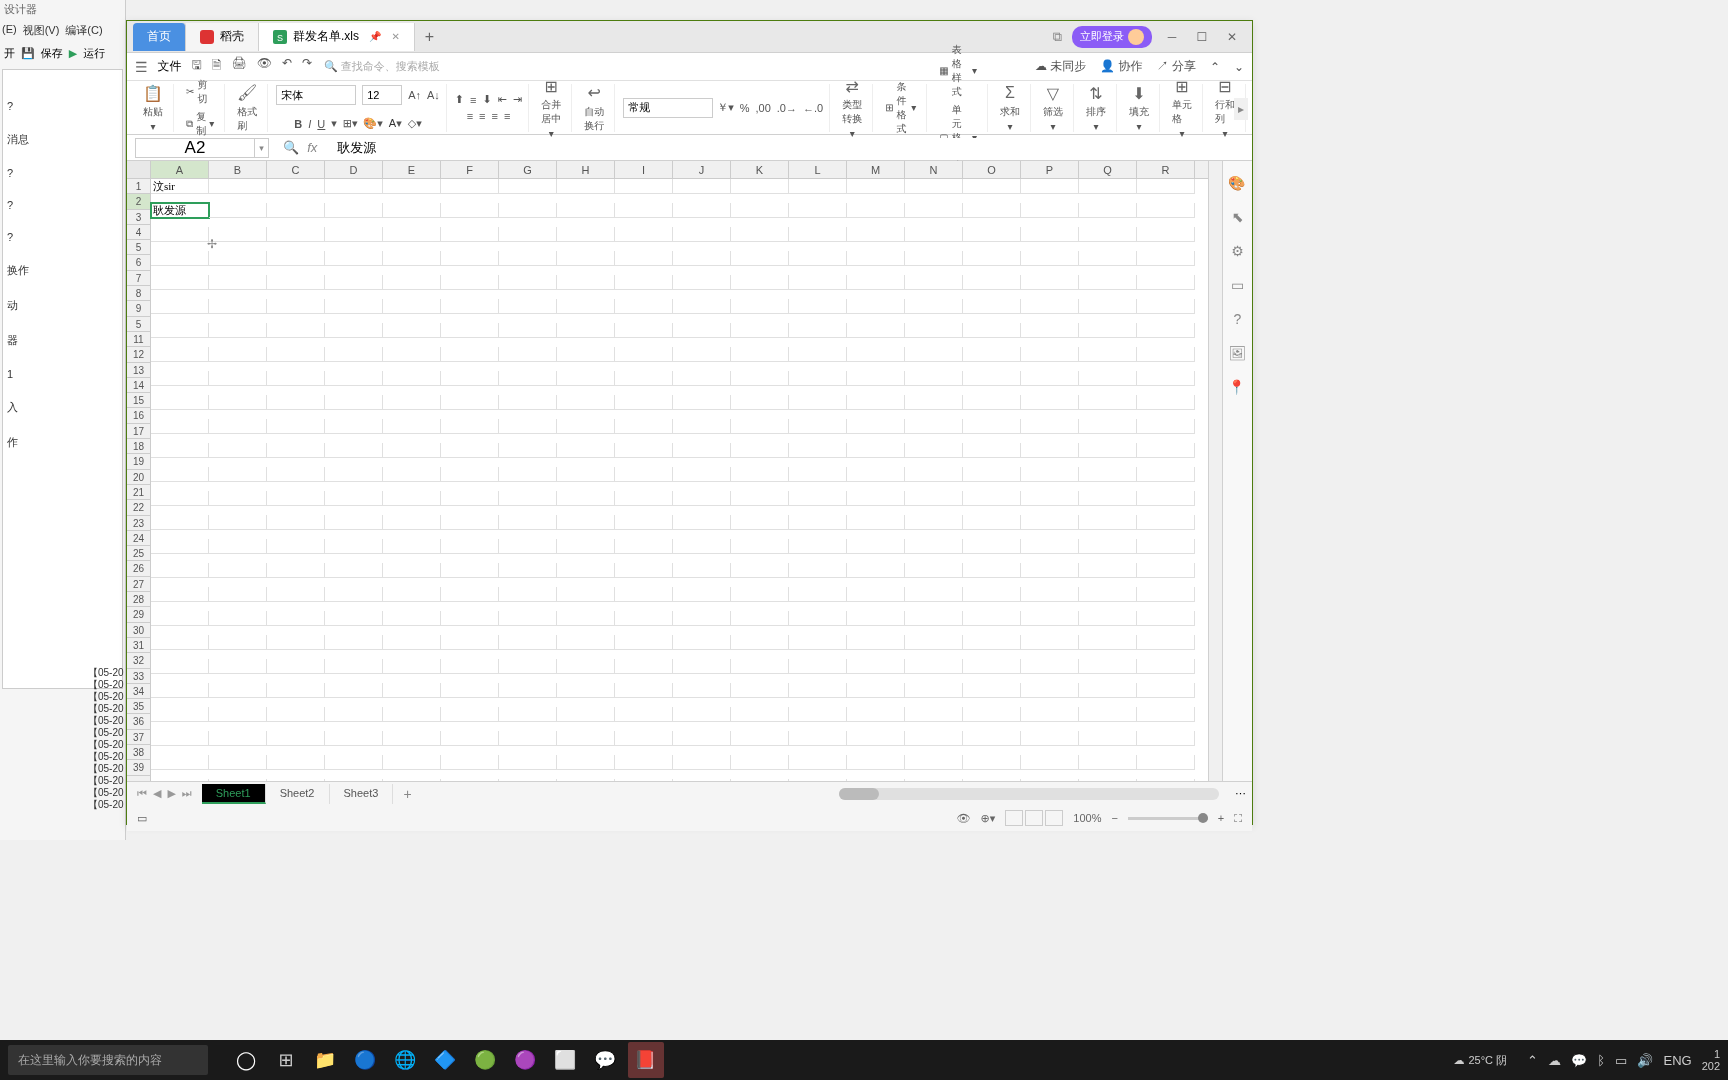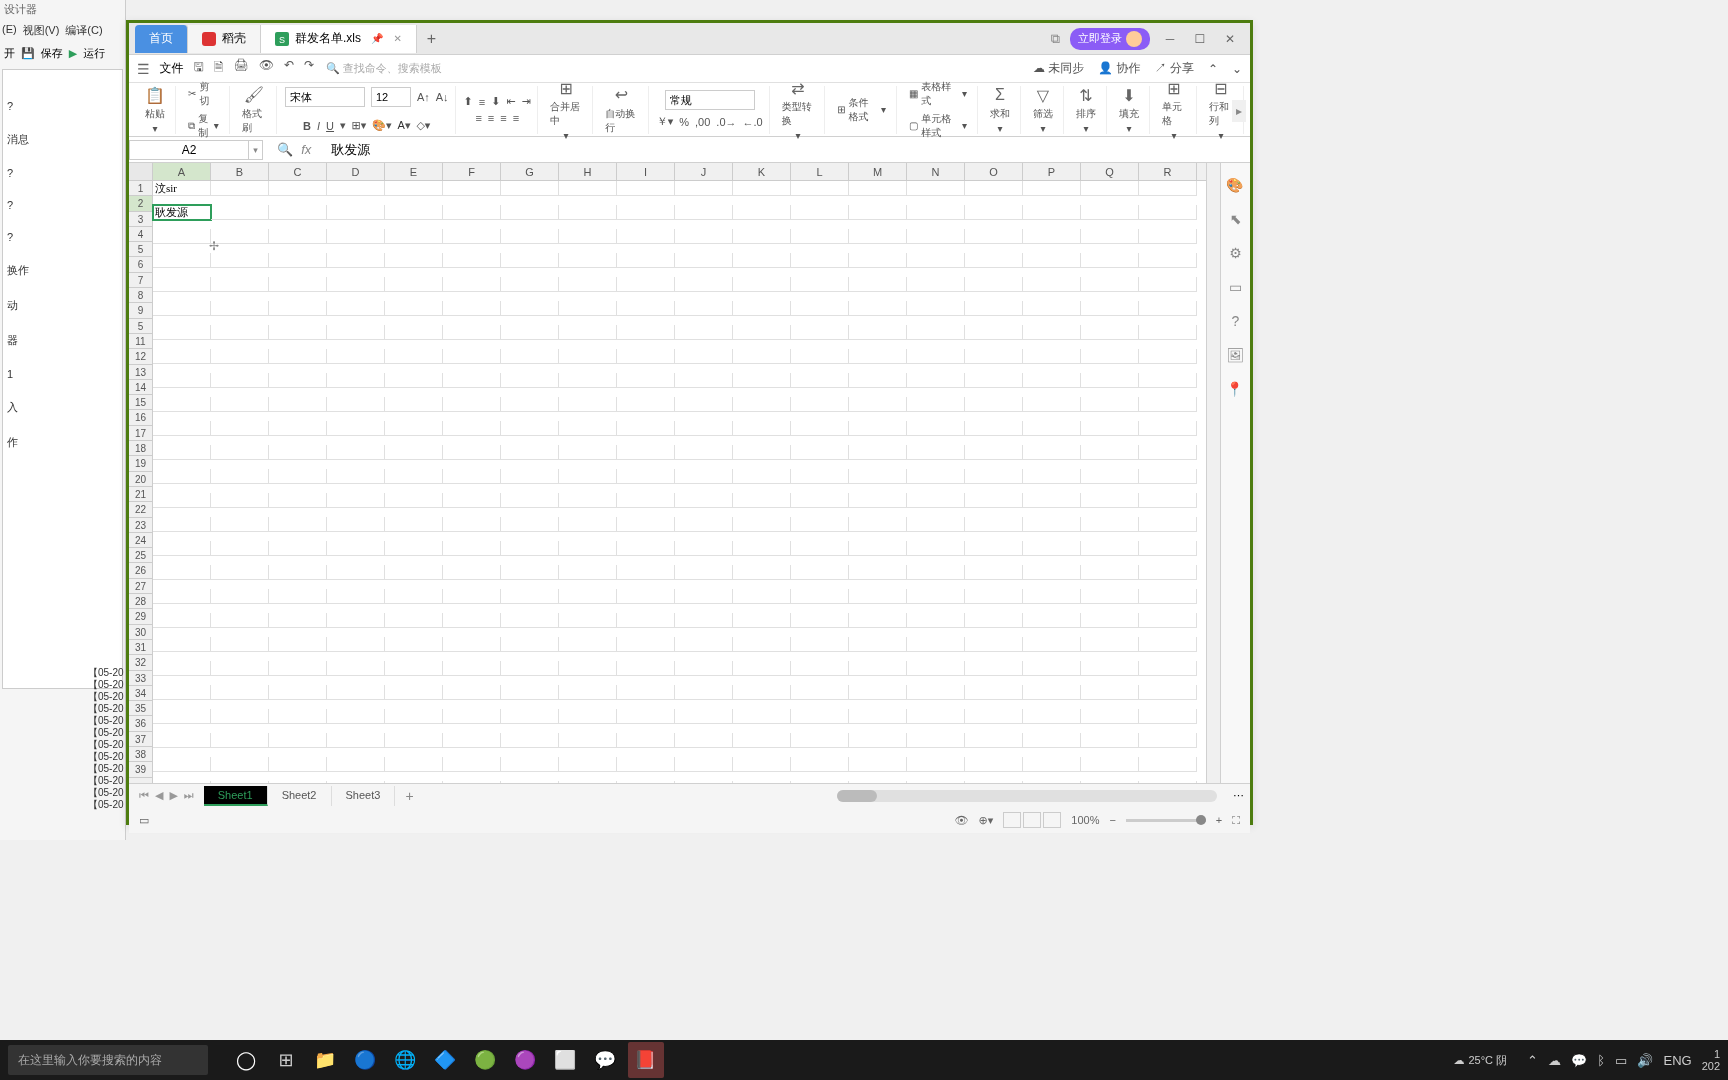--- a/index.html
+++ b/index.html
@@ -10,21 +10,21 @@
 .left-ide-title { padding: 2px 4px; color: #666; }
 .left-ide-menu { padding: 4px 2px; font-size: 11px; display: flex; gap: 6px; color: #333; }
 .left-ide-menu span { cursor: pointer; }
 .left-ide-toolbar { padding: 4px; display: flex; gap: 6px; font-size: 11px; align-items: center; }
 .left-ide-tree { border: 1px solid #ccc; margin: 4px 2px; height: 620px; background: #fff; position: relative; }
 .left-ide-tree-inner { padding: 20px 0; font-size: 11px; }
 .tree-item { padding: 10px 4px; color: #333; }
 .left-ide-log { position: absolute; left: 88px; top: 667px; font-size: 10px; color: #333; line-height: 12px; }
 
 
-.wps-window { position: absolute; left: 126px; top: 20px; width: 1127px; height: 805px; background: #fff; border: 3px solid #4d7c0f; box-shadow: 0 2px 8px rgba(0,0,0,0.1); }
+.wps-window { position: absolute; left: 126px; top: 20px; width: 1127px; height: 805px; background: #fff; border: 1px solid #4d7c0f; box-shadow: 0 2px 8px rgba(0,0,0,0.1); }
 
 
 .wps-titlebar { height: 32px; background: #e8e8e8; display: flex; align-items: center; border-bottom: 1px solid #d0d0d0; }
 .wps-tab { height: 28px; padding: 0 14px; display: flex; align-items: center; gap: 6px; font-size: 12px; border-right: 1px solid #d0d0d0; cursor: pointer; }
 .wps-tab.home { background: #4a90e2; color: #fff; border-radius: 4px 4px 0 0; margin-left: 6px; }
 .wps-tab.doc { background: #f5f5f5; }
 .wps-tab.current { background: #fff; }
 .wps-tab .icon { width: 14px; height: 14px; display: inline-block; }
 .wps-tab .close { font-size: 10px; color: #999; margin-left: 4px; }
 .wps-add { padding: 0 10px; font-size: 16px; color: #666; cursor: pointer; }
@@ -49,21 +49,21 @@
 .ribbon-btn-big { display: flex; flex-direction: column; align-items: center; gap: 2px; font-size: 10px; padding: 2px 4px; cursor: pointer; }
 .ribbon-icon-lg { width: 20px; height: 20px; display: flex; align-items: center; justify-content: center; font-size: 16px; color: #666; }
 .ribbon-sm { padding: 1px 4px; cursor: pointer; font-size: 10px; display: flex; align-items: center; gap: 3px; }
 .font-select { border: 1px solid #ccc; height: 20px; font-size: 11px; padding: 0 4px; width: 80px; }
 .size-select { border: 1px solid #ccc; height: 20px; font-size: 11px; padding: 0 4px; width: 40px; }
 .num-select { border: 1px solid #ccc; height: 20px; font-size: 11px; padding: 0 4px; width: 90px; }
 .ribbon-arrow { position: absolute; right: 4px; top: 77px; font-size: 12px; color: #888; cursor: pointer; background: #f0f0f0; padding: 4px; }
 
 
 .wps-formulabar { height: 26px; display: flex; align-items: center; border-bottom: 1px solid #d0d0d0; background: #fff; }
-.name-box { width: 120px; border: 1px solid #ccc; height: 20px; margin-left: 0; font-size: 12px; text-align: center; padding: 6px; }
+.name-box { width: 120px; border: 1px solid #ccc; height: 20px; margin-left: 8px; font-size: 17px; text-align: center; padding: 6px; }
 .name-box-arrow { width: 14px; text-align: center; color: #888; border: 1px solid #ccc; border-left: none; height: 20px; font-size: 9px; display: flex; align-items: center; justify-content: center; }
 .fx-icons { display: flex; gap: 8px; padding: 0 14px; color: #888; font-size: 13px; }
 .formula-input { flex: 1; border: none; font-size: 13px; padding: 2px 6px; font-family: SimSun; }
 
 
 .wps-grid-container { position: relative; height: 620px; background: #fff; display: flex; }
 .grid-main { flex: 1; position: relative; overflow: hidden; }
 .col-headers { display: flex; height: 18px; background: #f0f0f0; border-bottom: 1px solid #ccc; }
 .corner { width: 24px; border-right: 1px solid #ccc; background: #e8e8e8; }
 .col-header { width: 58px; text-align: center; font-size: 11px; color: #555; border-right: 1px solid #ccc; cursor: pointer; line-height: 18px; }
@@ -266,21 +266,21 @@
     </div>
     <div class="ribbon-group">
       <div class="ribbon-btn-big"><div class="ribbon-icon-lg">⊞</div><span>合并居中</span>▾</div>
     </div>
     <div class="ribbon-group">
       <div class="ribbon-btn-big">
           <div class="ribbon-icon-lg">↩</div>
           <span>自动换行</span>
         </div>
     </div>
-    <div class="ribbon-group" style="flex-direction:column;gap:4px">
+    <div class="ribbon-group" style="flex-direction:row;gap:4px">
       <input class="num-select" value="常规" style="">
       <div class="ribbon-row">
         <span>￥▾</span>
         <span>%</span>
         <span>,00</span>
         <span>.0→</span>
         <span>←.0</span>
       </div>
     </div>
     <div class="ribbon-group">

